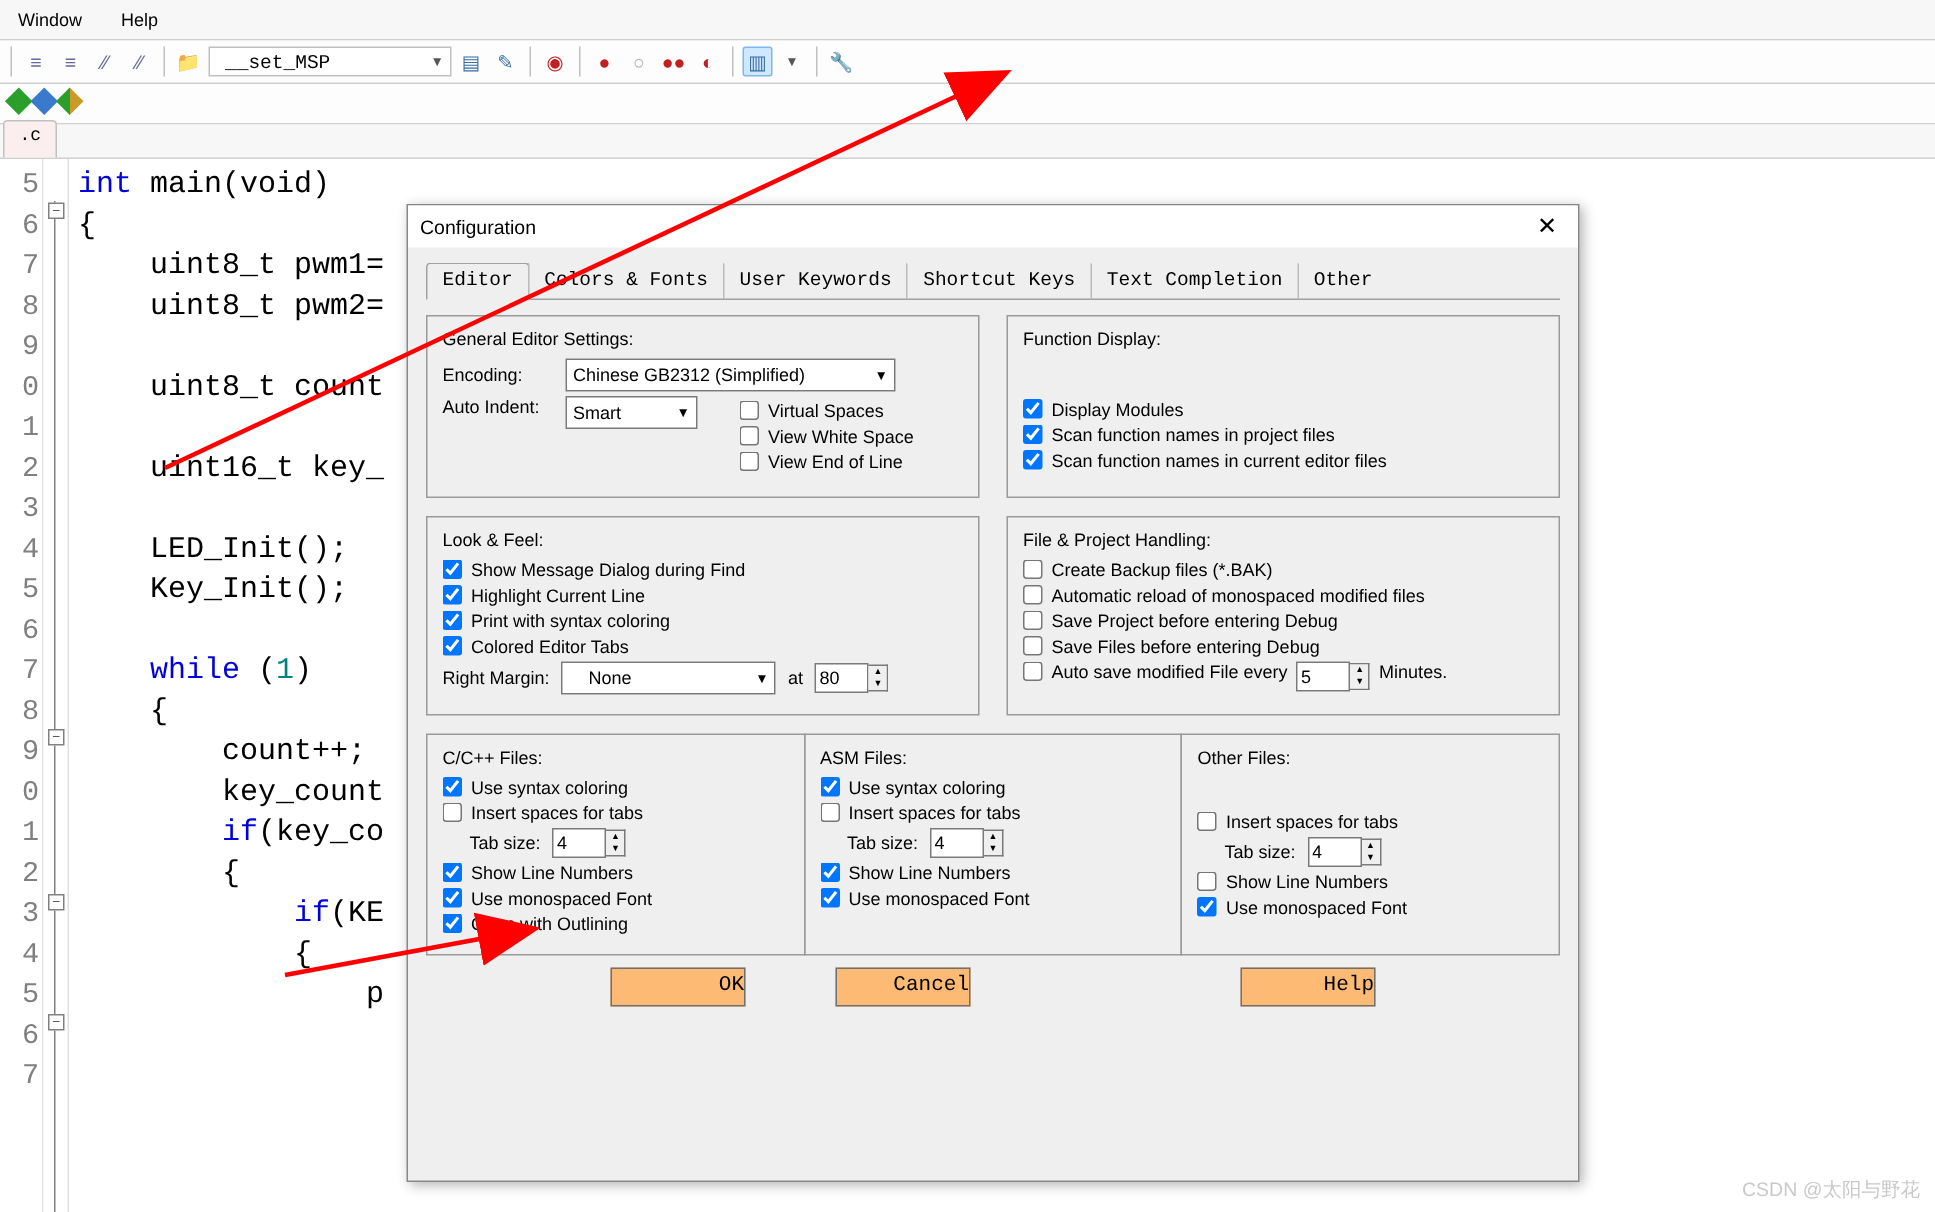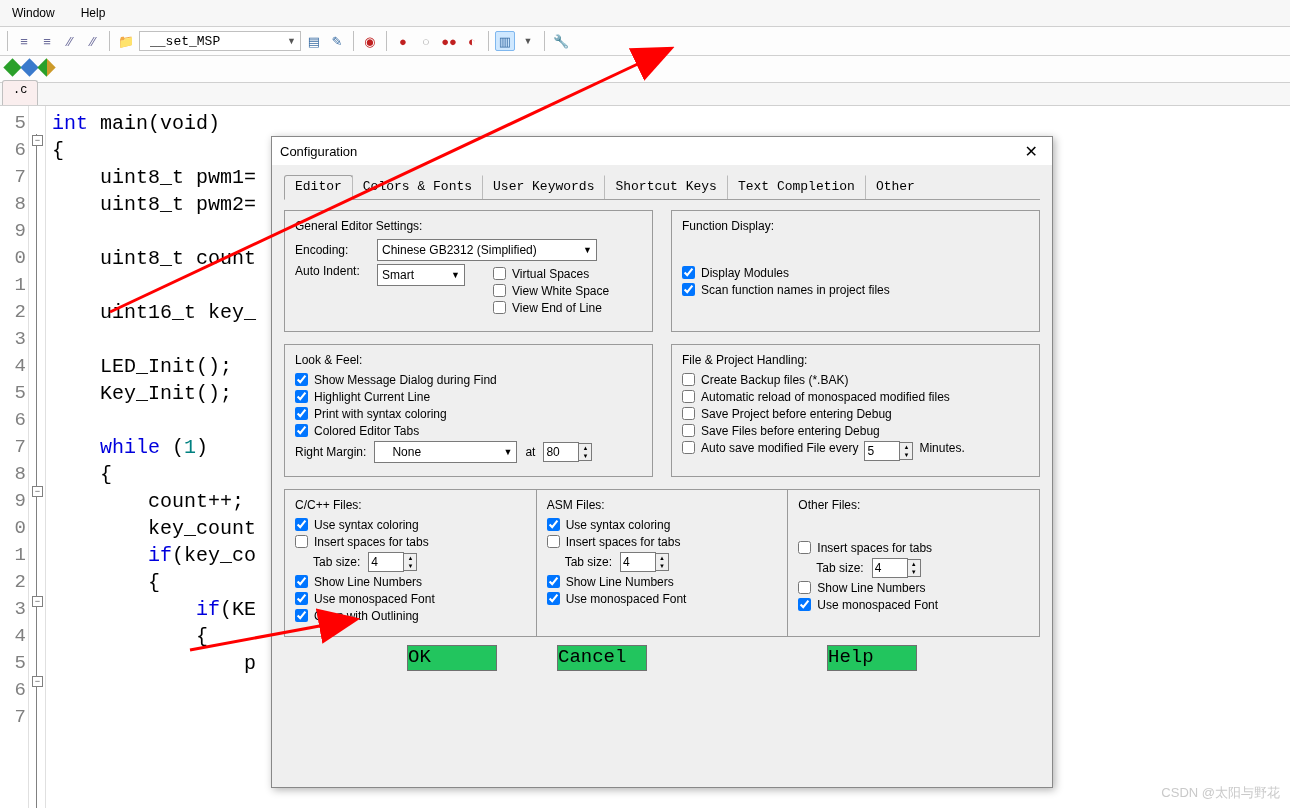--- a/index.html
+++ b/index.html
@@ -52,21 +52,21 @@
   .chk{display:flex;align-items:flex-start;gap:6px;margin:3px 0;font-size:12px;}
   input[type=checkbox]{width:13px;height:13px;margin:0;}
   .spin{display:inline-flex;align-items:center;}
   .spin input{width:30px;height:18px;border:1px solid #7a7a7a;padding:0 2px;font-size:12px;}
   .spin .ud{display:flex;flex-direction:column;border:1px solid #7a7a7a;border-left:none;}
   .spin .ud span{font-size:6px;line-height:8px;width:12px;text-align:center;background:#efefef;}
   .three{display:flex;gap:0;}
   .three > fieldset{flex:1;min-width:0;margin:4px 0 0 0;}
   .three > fieldset:not(:first-child){margin-left:-1px;}
   .btnrow{display:flex;justify-content:center;gap:60px;margin-top:8px;}
-  .btn{min-width:88px;height:24px;border:1px solid #707070;background:#22c55e;font-family:"Courier New",monospace;font-size:19px;text-align:left;line-height:22px;cursor:pointer;}
+  .btn{min-width:88px;height:24px;border:1px solid #707070;background:#fdba74;font-family:"Courier New",monospace;font-size:14px;text-align:right;line-height:22px;cursor:pointer;}
   .btn:last-child{margin-left:120px;}
   
   .arrow-svg{position:absolute;left:0;top:0;pointer-events:none;}
   
   .wm{position:absolute;right:10px;bottom:6px;color:#c9c9c9;font-size:13px;}
 </style>
 </head>
 <body>
 
 <div class="app">
@@ -221,20 +221,24 @@
             <div class="sec-title">Function Display:</div>
             <div style="height:24px;"></div>
             <label class="chk">
                 <input type="checkbox" checked="" style="">
                 <span>Display Modules</span>
               </label>
             <label class="chk">
                 <input type="checkbox" checked="" style="">
                 <span>Scan function names in project files</span>
               </label>
+            <label class="chk">
+                <input type="checkbox" checked="" style="">
+                <span>Scan function names in current editor files</span>
+              </label>
           </fieldset>
         </div>
 
         <div class="cols">
           <fieldset class="col">
             <div class="sec-title">Look &amp; Feel:</div>
             <label class="chk">
                 <input type="checkbox" checked="" style="">
                 <span>Show Message Dialog during Find</span>
               </label>

